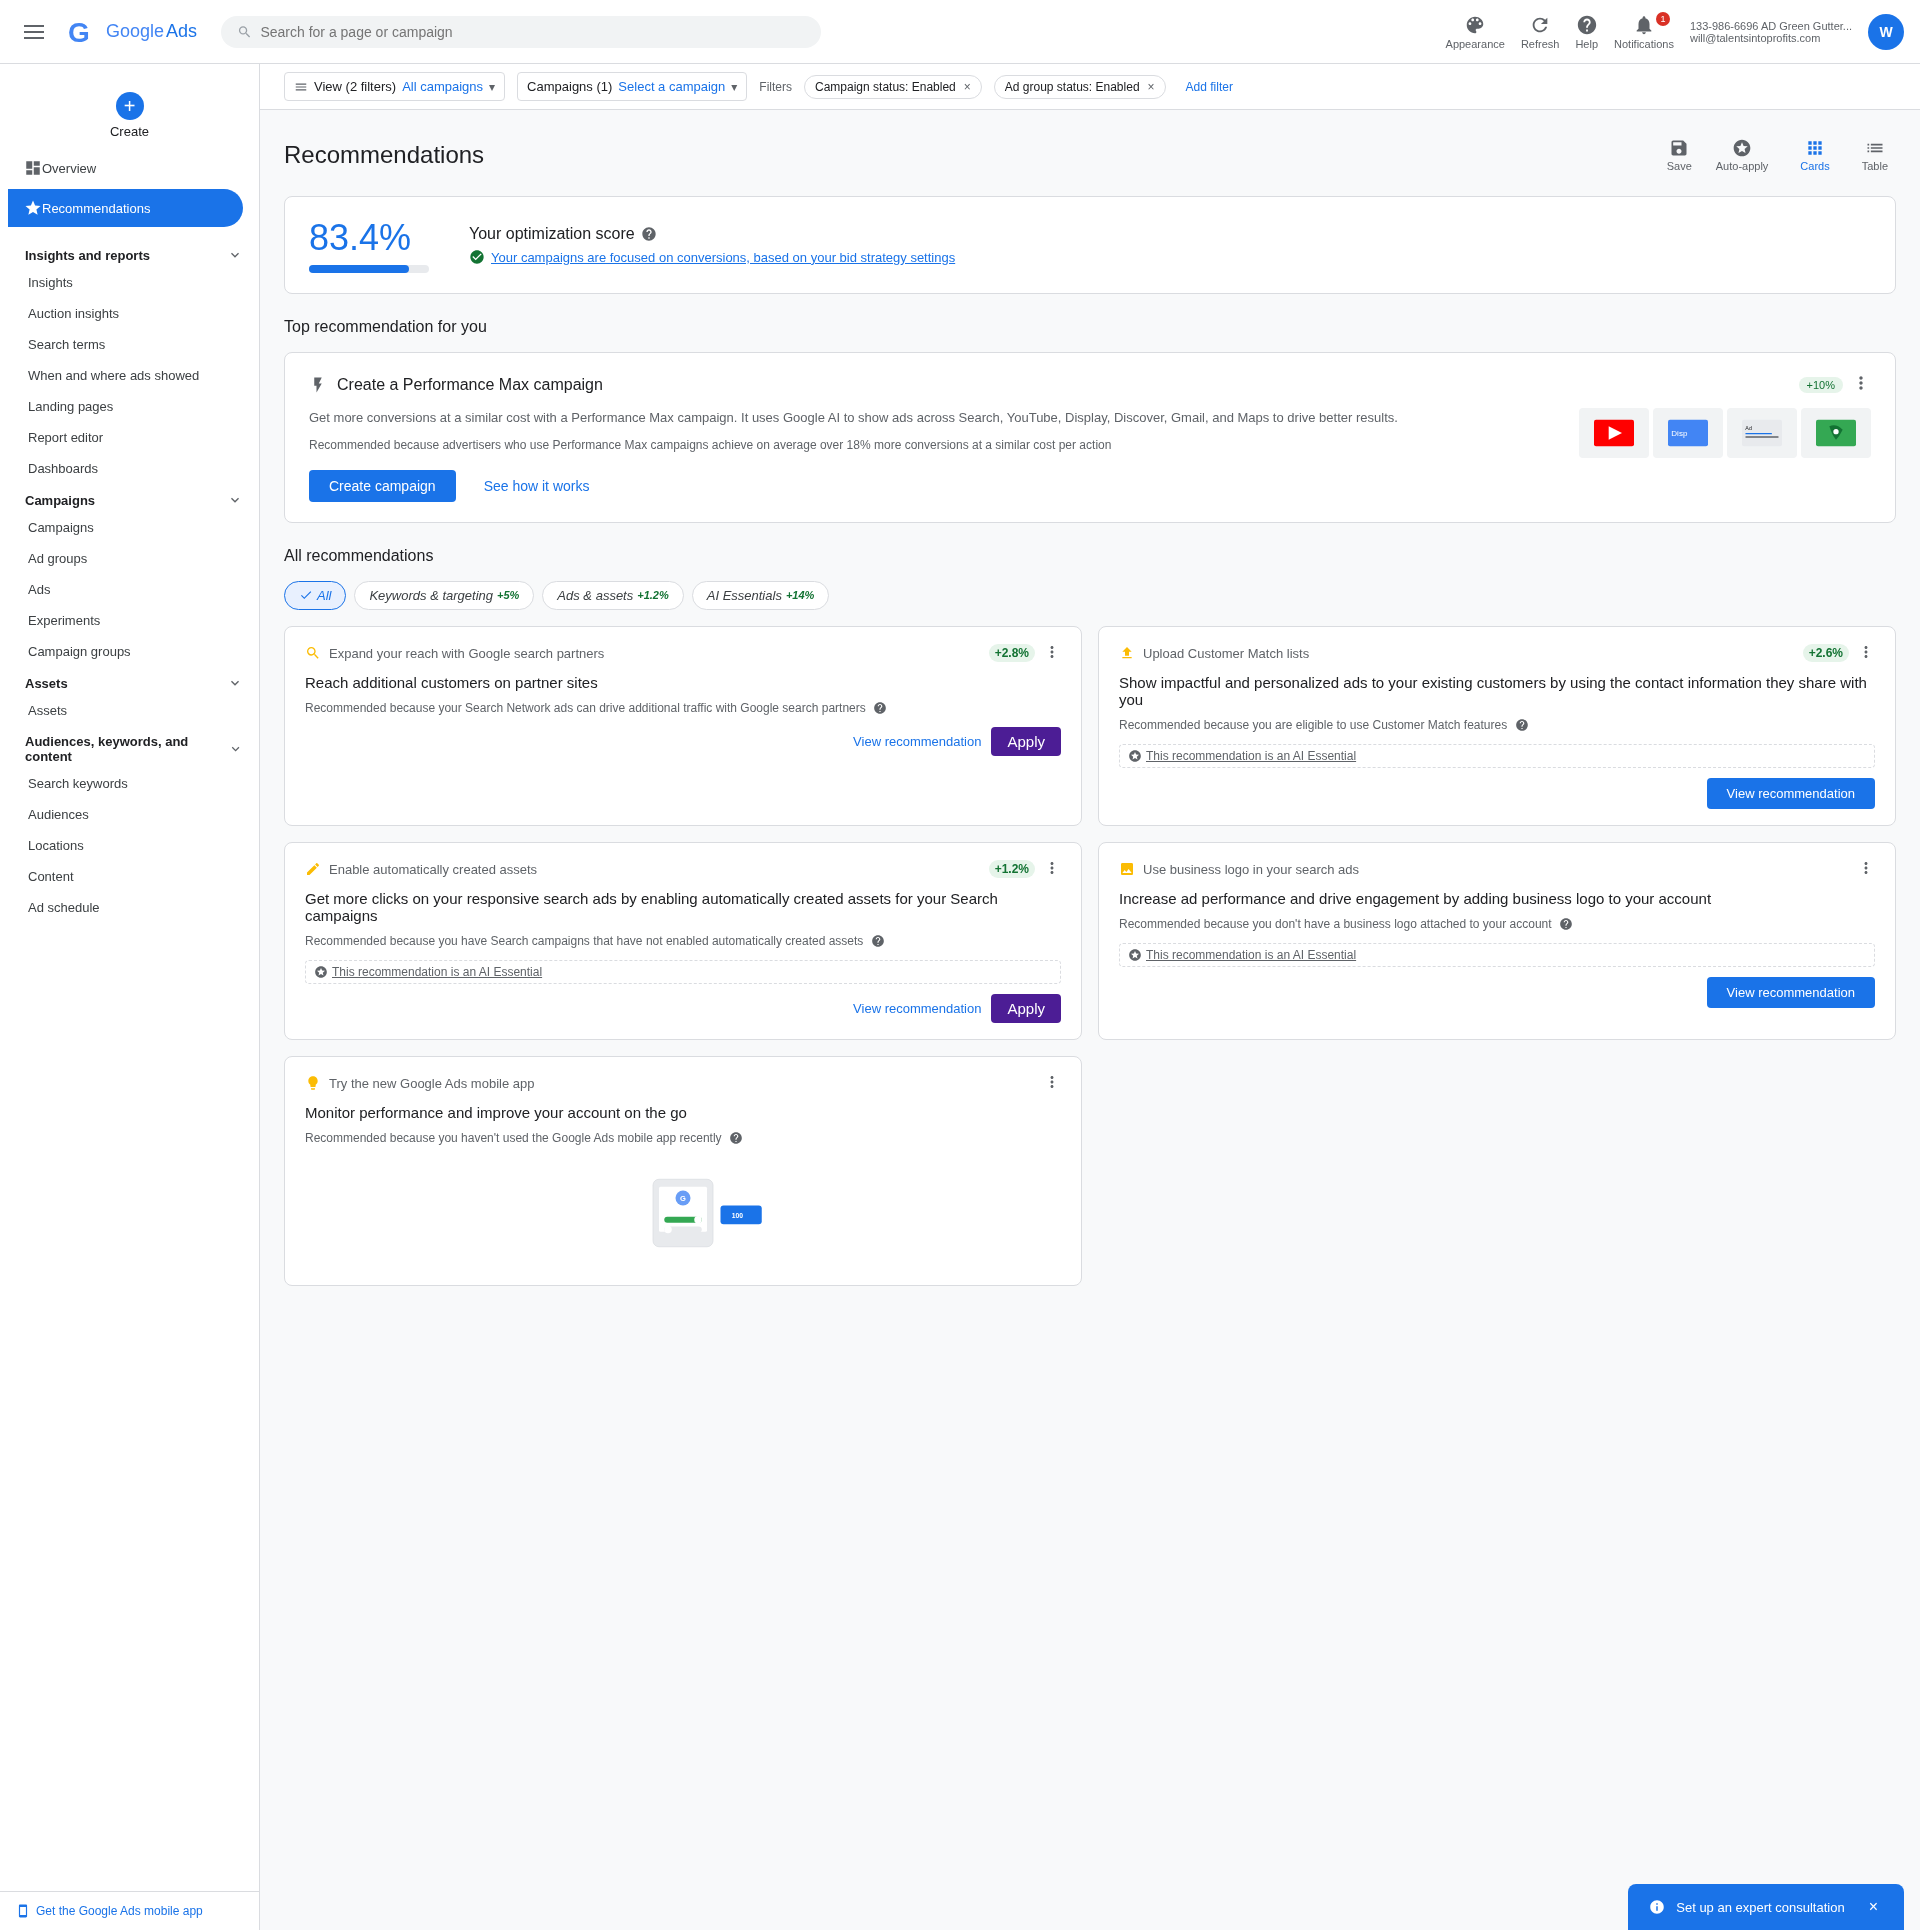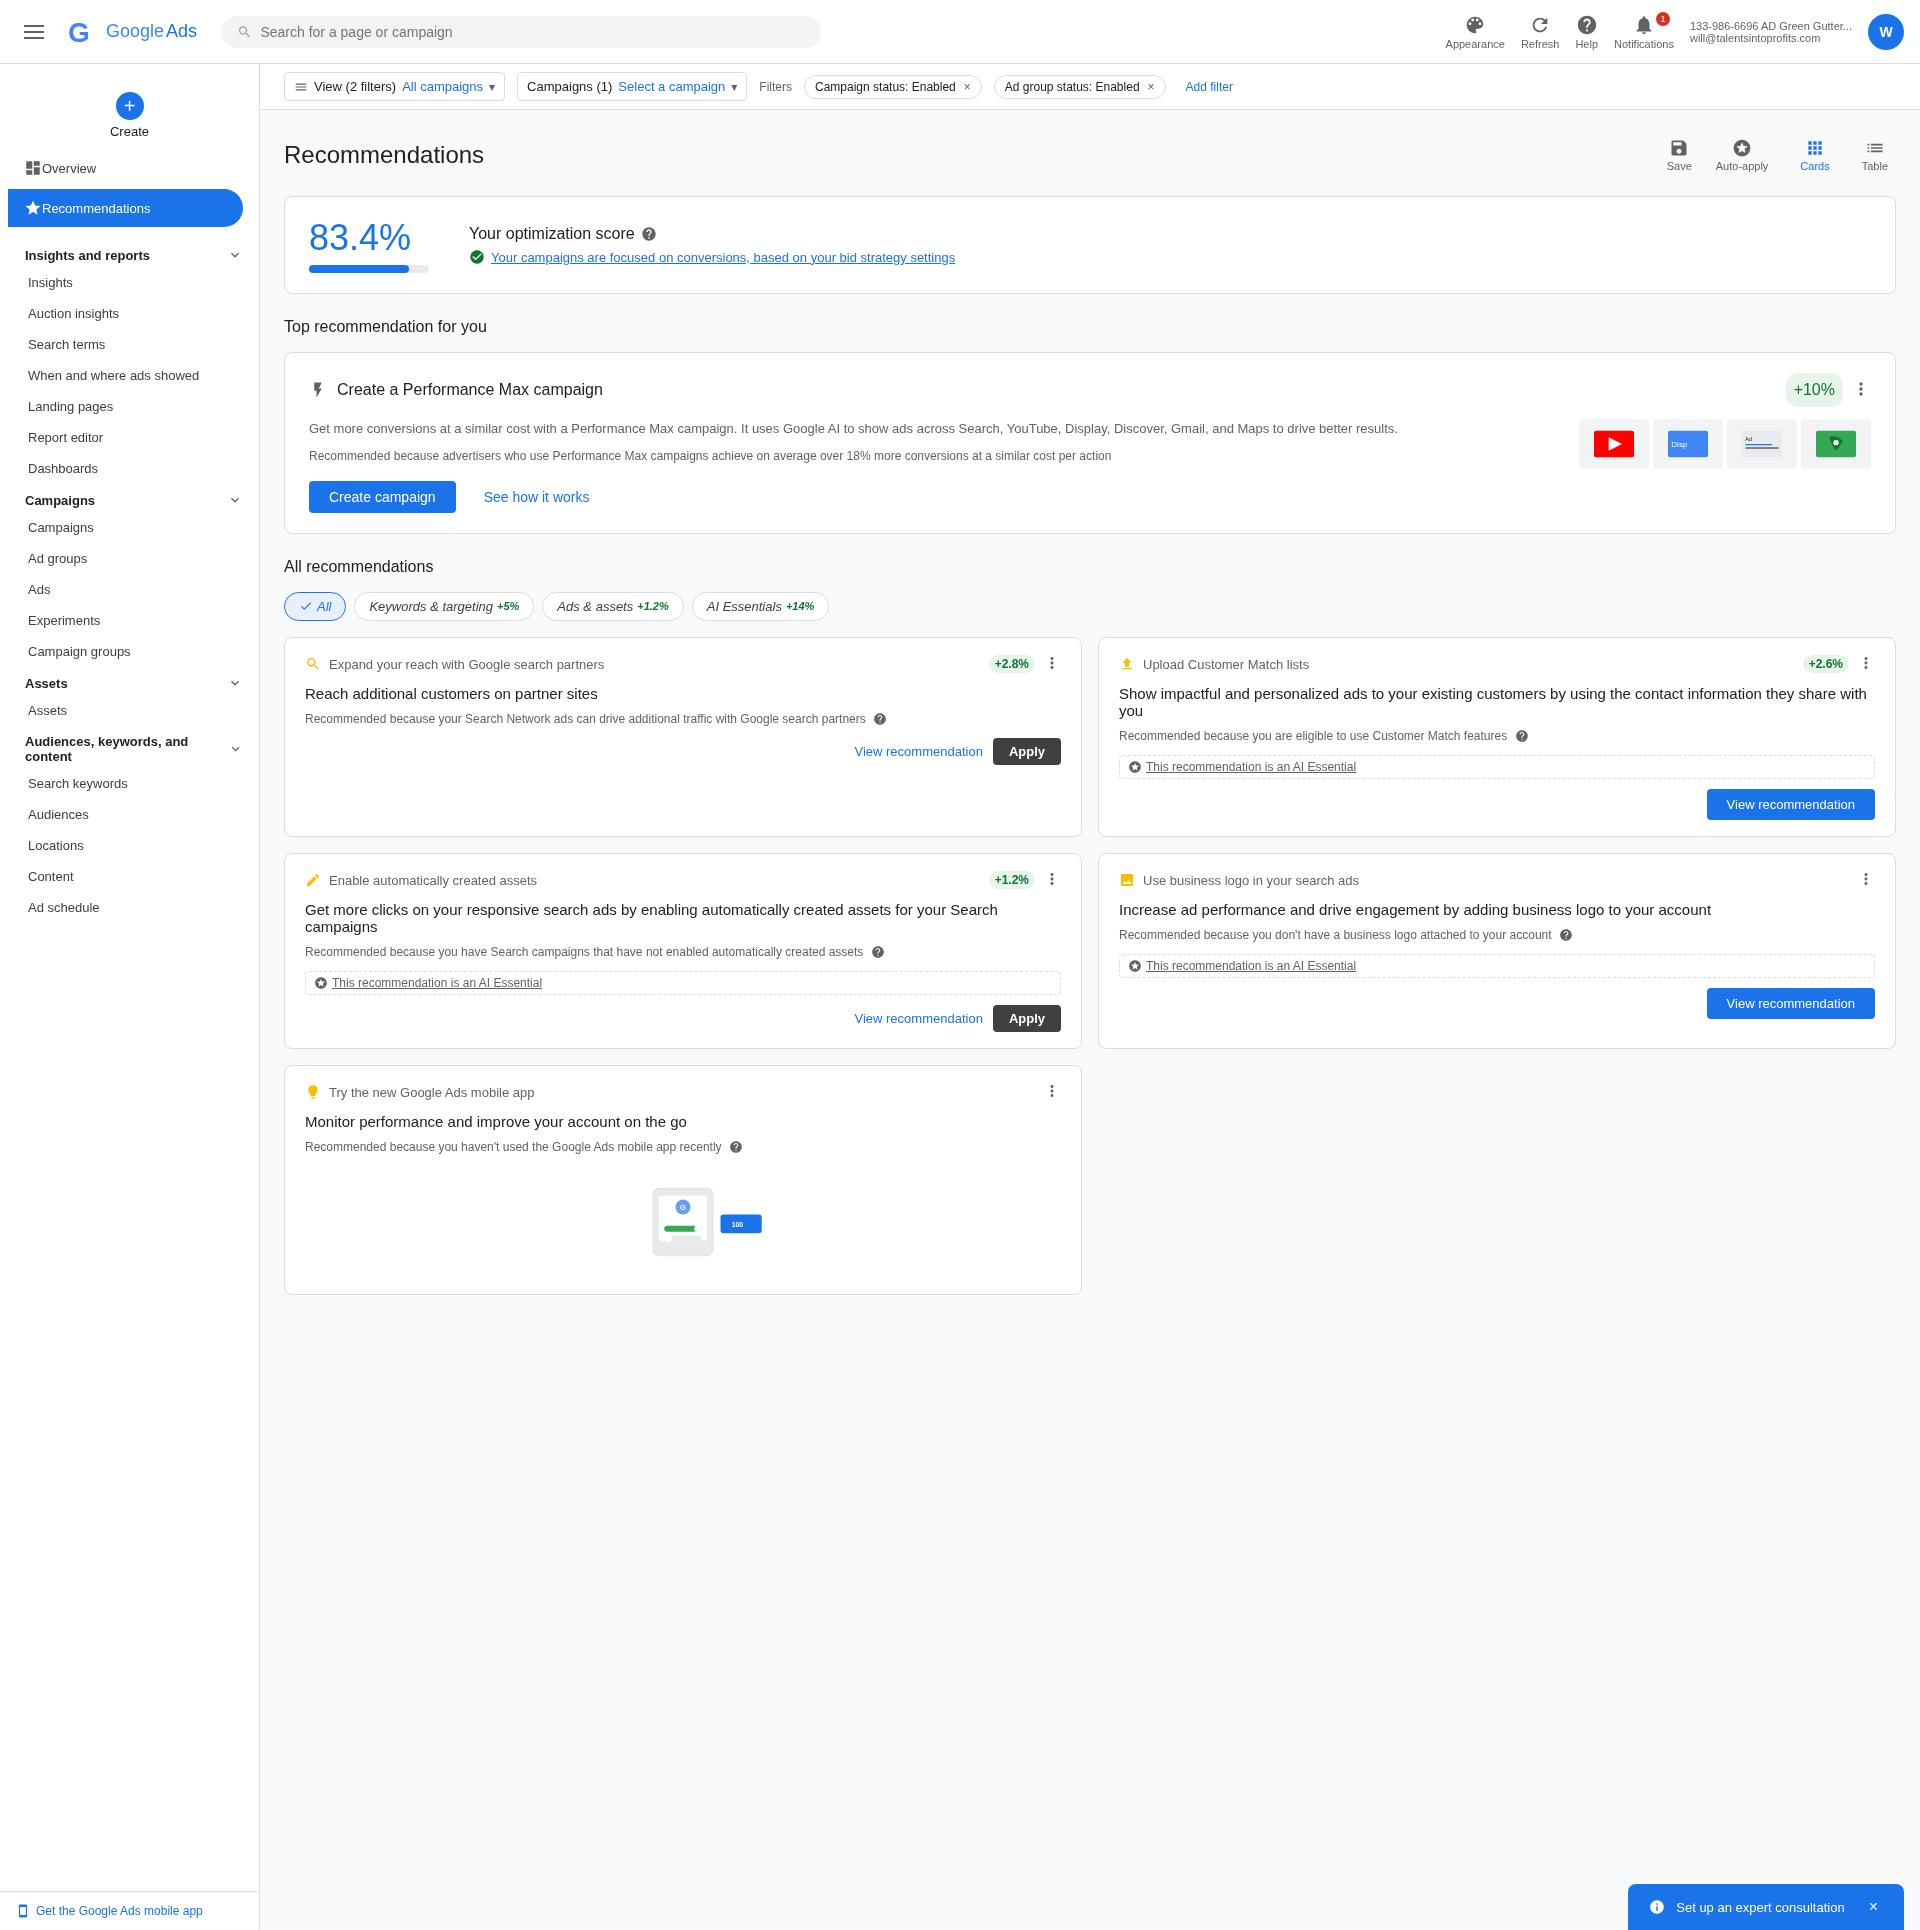--- a/index.html
+++ b/index.html
@@ -76,21 +76,21 @@
     .score-title { font-size: 16px; font-weight: 500; color: #202124; display: flex; align-items: center; gap: 6px; margin-bottom: 6px; }
     .score-desc { font-size: 13px; color: #1a73e8; display: flex; align-items: center; gap: 6px; text-decoration: underline; cursor: pointer; }
 
     
     .section-title { font-size: 16px; font-weight: 500; color: #202124; margin-bottom: 16px; }
 
     
     .top-rec-card { background: #fff; border: 1px solid #dadce0; border-radius: 8px; padding: 20px 24px; margin-bottom: 24px; }
     .top-rec-header { display: flex; align-items: center; justify-content: space-between; margin-bottom: 12px; }
     .top-rec-title { display: flex; align-items: center; gap: 10px; font-size: 16px; font-weight: 500; color: #202124; }
-    .top-rec-badge { background: #e6f4ea; color: #137333; font-size: 16px; font-weight: 500; padding: 8px 8px; border-radius: 12px; }
+    .top-rec-badge { background: #e6f4ea; color: #137333; font-size: 11px; font-weight: 500; padding: 2px 8px; border-radius: 12px; }
     .top-rec-body { display: flex; align-items: flex-start; justify-content: space-between; gap: 20px; }
     .top-rec-text { flex: 1; }
     .top-rec-desc { font-size: 13px; color: #5f6368; margin-bottom: 8px; line-height: 1.5; }
     .top-rec-reason { font-size: 12px; color: #5f6368; line-height: 1.5; margin-bottom: 16px; }
     .top-rec-actions { display: flex; align-items: center; gap: 28px; }
     .btn-primary { background: #1a73e8; color: #fff; border: none; border-radius: 4px; padding: 8px 20px; font-size: 14px; cursor: pointer; font-weight: 500; }
     .btn-link { color: #1a73e8; font-size: 14px; cursor: pointer; text-decoration: none; background: none; border: none; font-weight: 500; }
     .top-rec-images { display: flex; gap: 4px; align-items: center; }
     .rec-img-thumb { width: 70px; height: 50px; background: #f1f3f4; border-radius: 4px; display: flex; align-items: center; justify-content: center; overflow: hidden; }
 
@@ -105,21 +105,21 @@
     .rec-card { background: #fff; border: 1px solid #dadce0; border-radius: 8px; padding: 16px 20px; }
     .rec-card-header { display: flex; align-items: center; justify-content: space-between; margin-bottom: 10px; }
     .rec-card-title { display: flex; align-items: center; gap: 8px; font-size: 13px; color: #5f6368; }
     .rec-card-title svg { width: 16px; height: 16px; fill: #fbbc04; }
     .rec-card-badge { font-size: 12px; font-weight: 600; color: #137333; background: #e6f4ea; padding: 2px 6px; border-radius: 10px; }
     .rec-card-name { font-size: 15px; font-weight: 500; color: #202124; margin-bottom: 8px; }
     .rec-card-desc { font-size: 12px; color: #5f6368; line-height: 1.5; margin-bottom: 10px; }
     .rec-card-actions { display: flex; align-items: center; justify-content: flex-end; gap: 10px; }
     .ai-badge { display: flex; align-items: center; gap: 4px; font-size: 12px; color: #5f6368; text-decoration: underline; cursor: pointer; border: 1px dashed #dadce0; border-radius: 4px; padding: 4px 8px; }
     .ai-badge svg { width: 14px; height: 14px; fill: #5f6368; }
-    .btn-apply { background: #404040; color: #fff; border: none; border-radius: 4px; padding: 6px 16px; font-size: 13px; cursor: pointer; font-weight: 700; }
+    .btn-apply { background: #4c1d95; color: #fff; border: none; border-radius: 4px; padding: 6px 16px; font-size: 15px; cursor: pointer; font-weight: 400; }
     .btn-view { color: #1a73e8; font-size: 13px; cursor: pointer; background: none; border: none; font-weight: 500; }
 
     
     .expert-bar { position: fixed; bottom: 0; right: 16px; background: #1a73e8; color: #fff; border-radius: 8px 8px 0 0; padding: 12px 20px; display: flex; align-items: center; gap: 10px; font-size: 13px; cursor: pointer; z-index: 200; }
     .expert-bar svg { width: 18px; height: 18px; fill: #fff; }
     .expert-close { margin-left: 8px; cursor: pointer; background: none; border: none; color: #fff; font-size: 16px; padding: 2px 6px; }
     .chevron-down::after { content: '▾'; font-size: 12px; color: #5f6368; }
 
     
     ::-webkit-scrollbar { width: 6px; }

